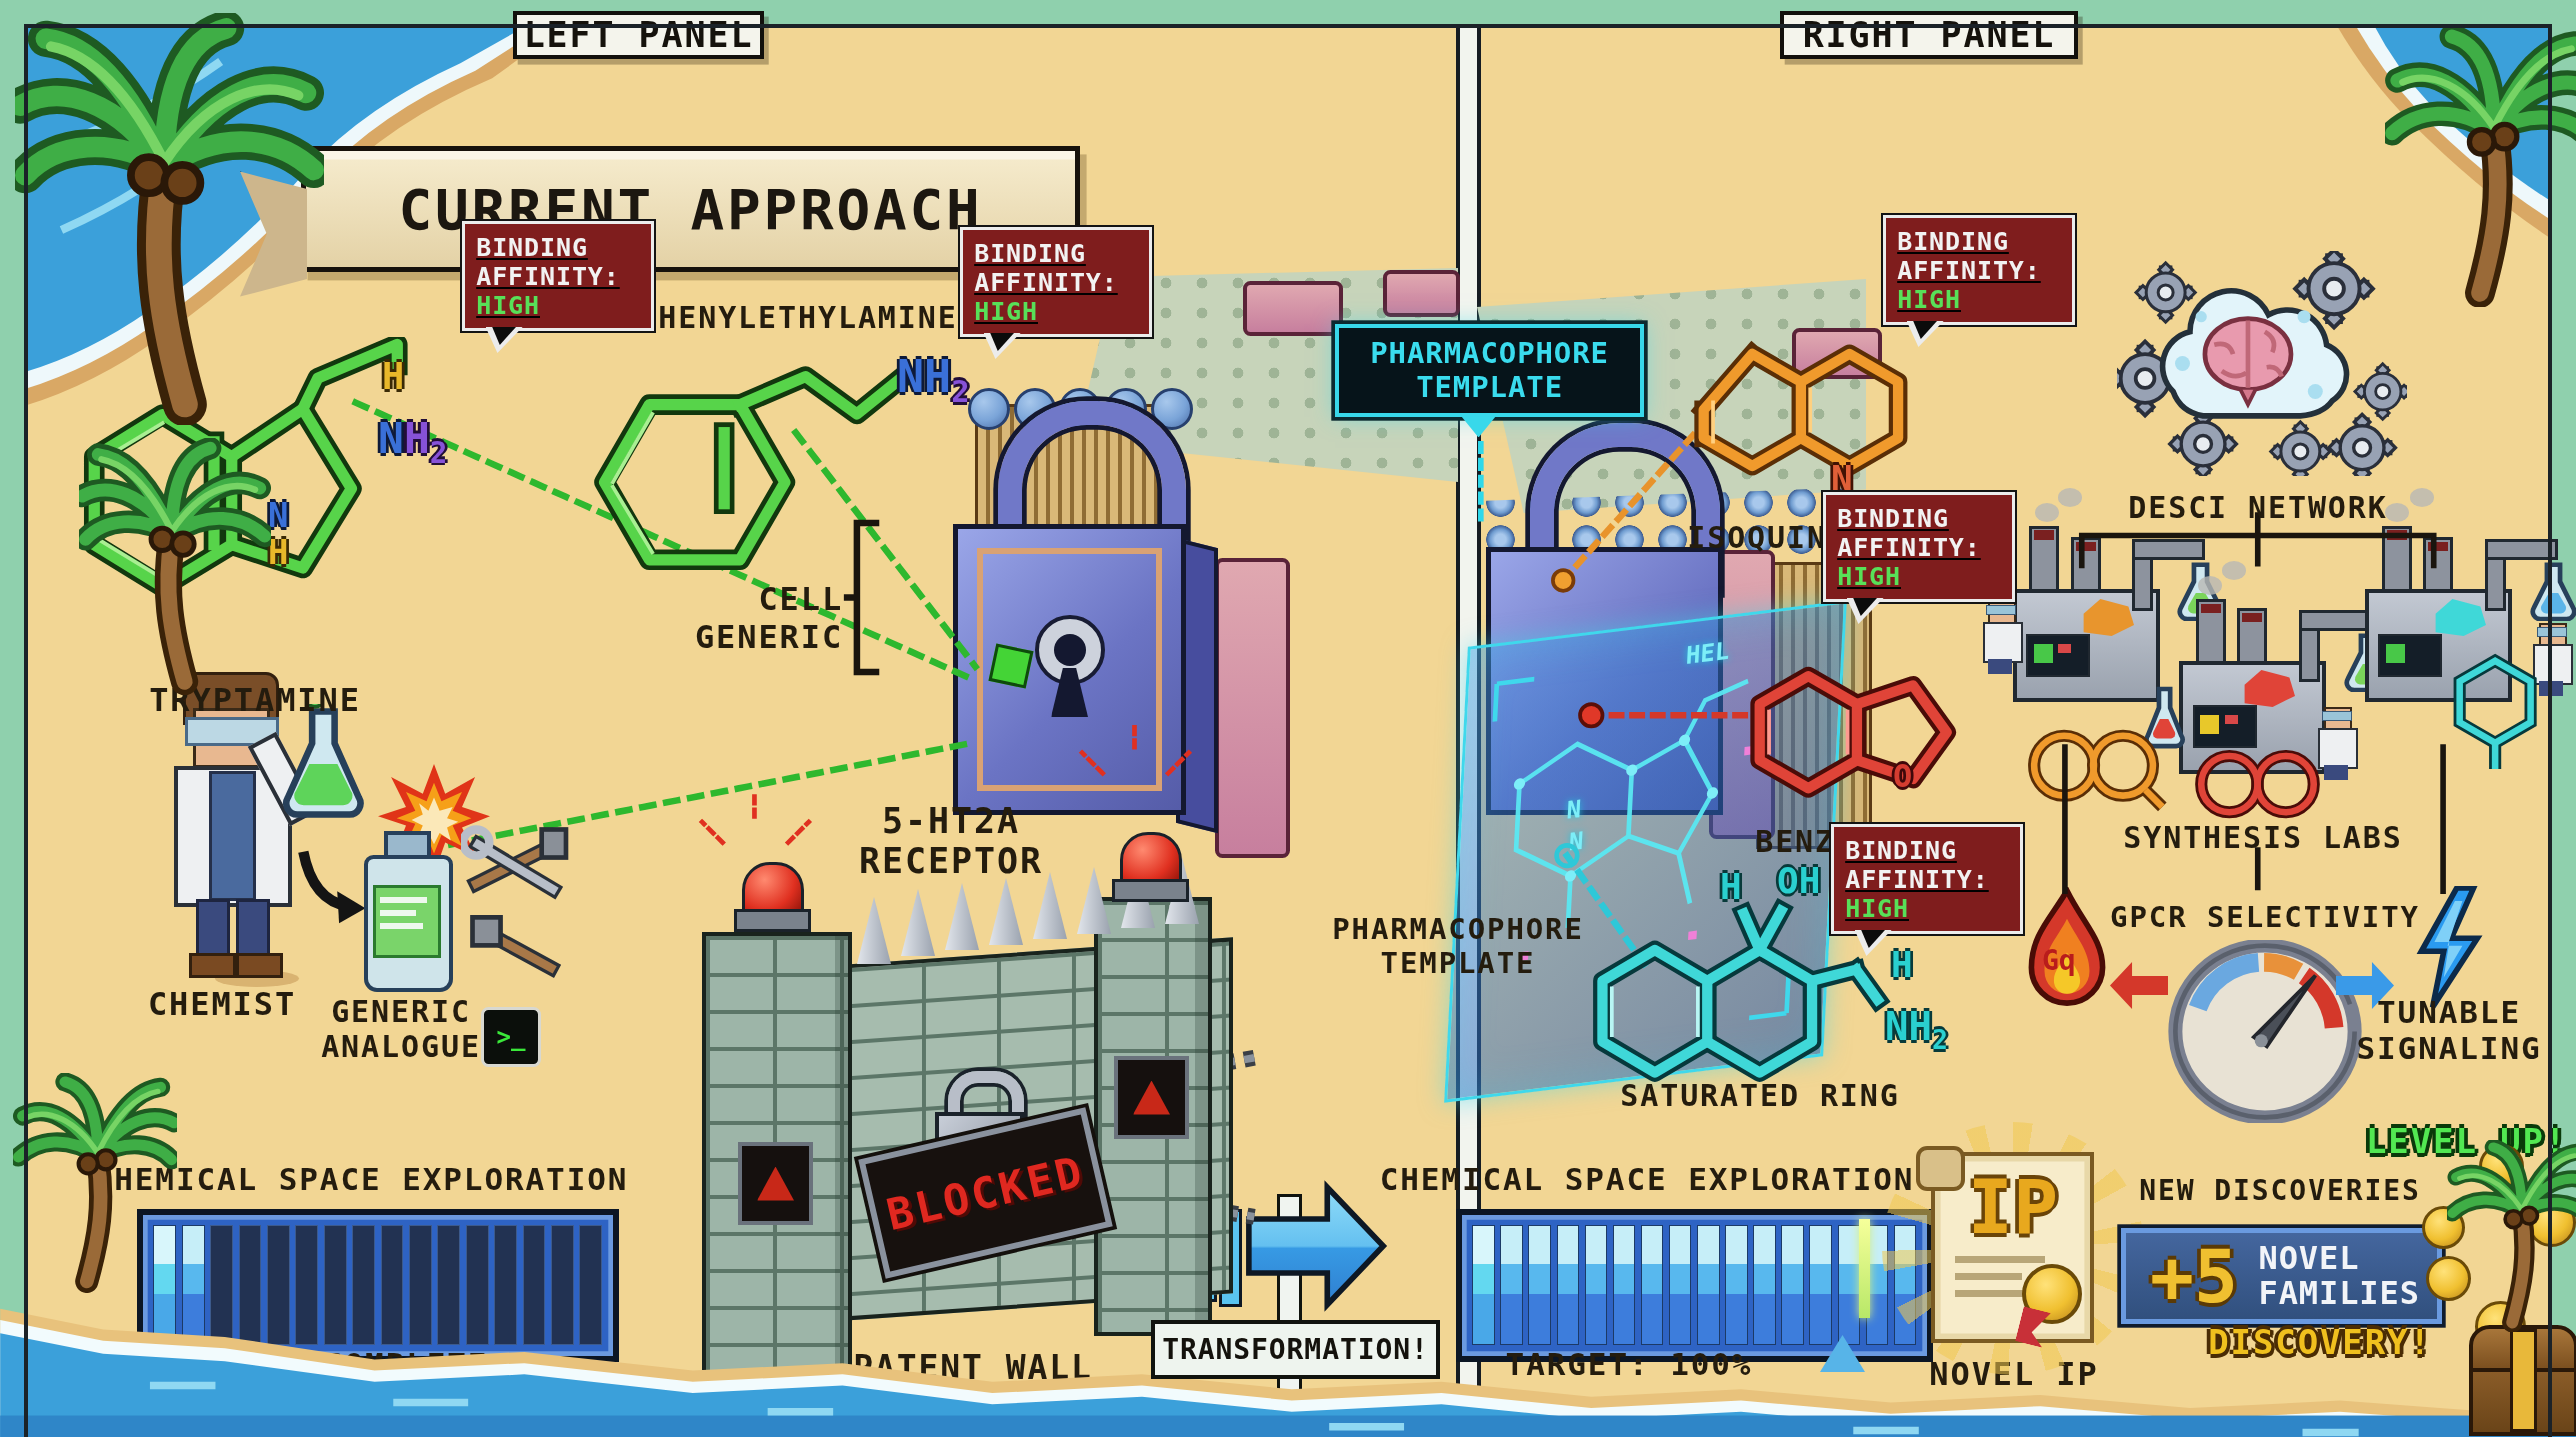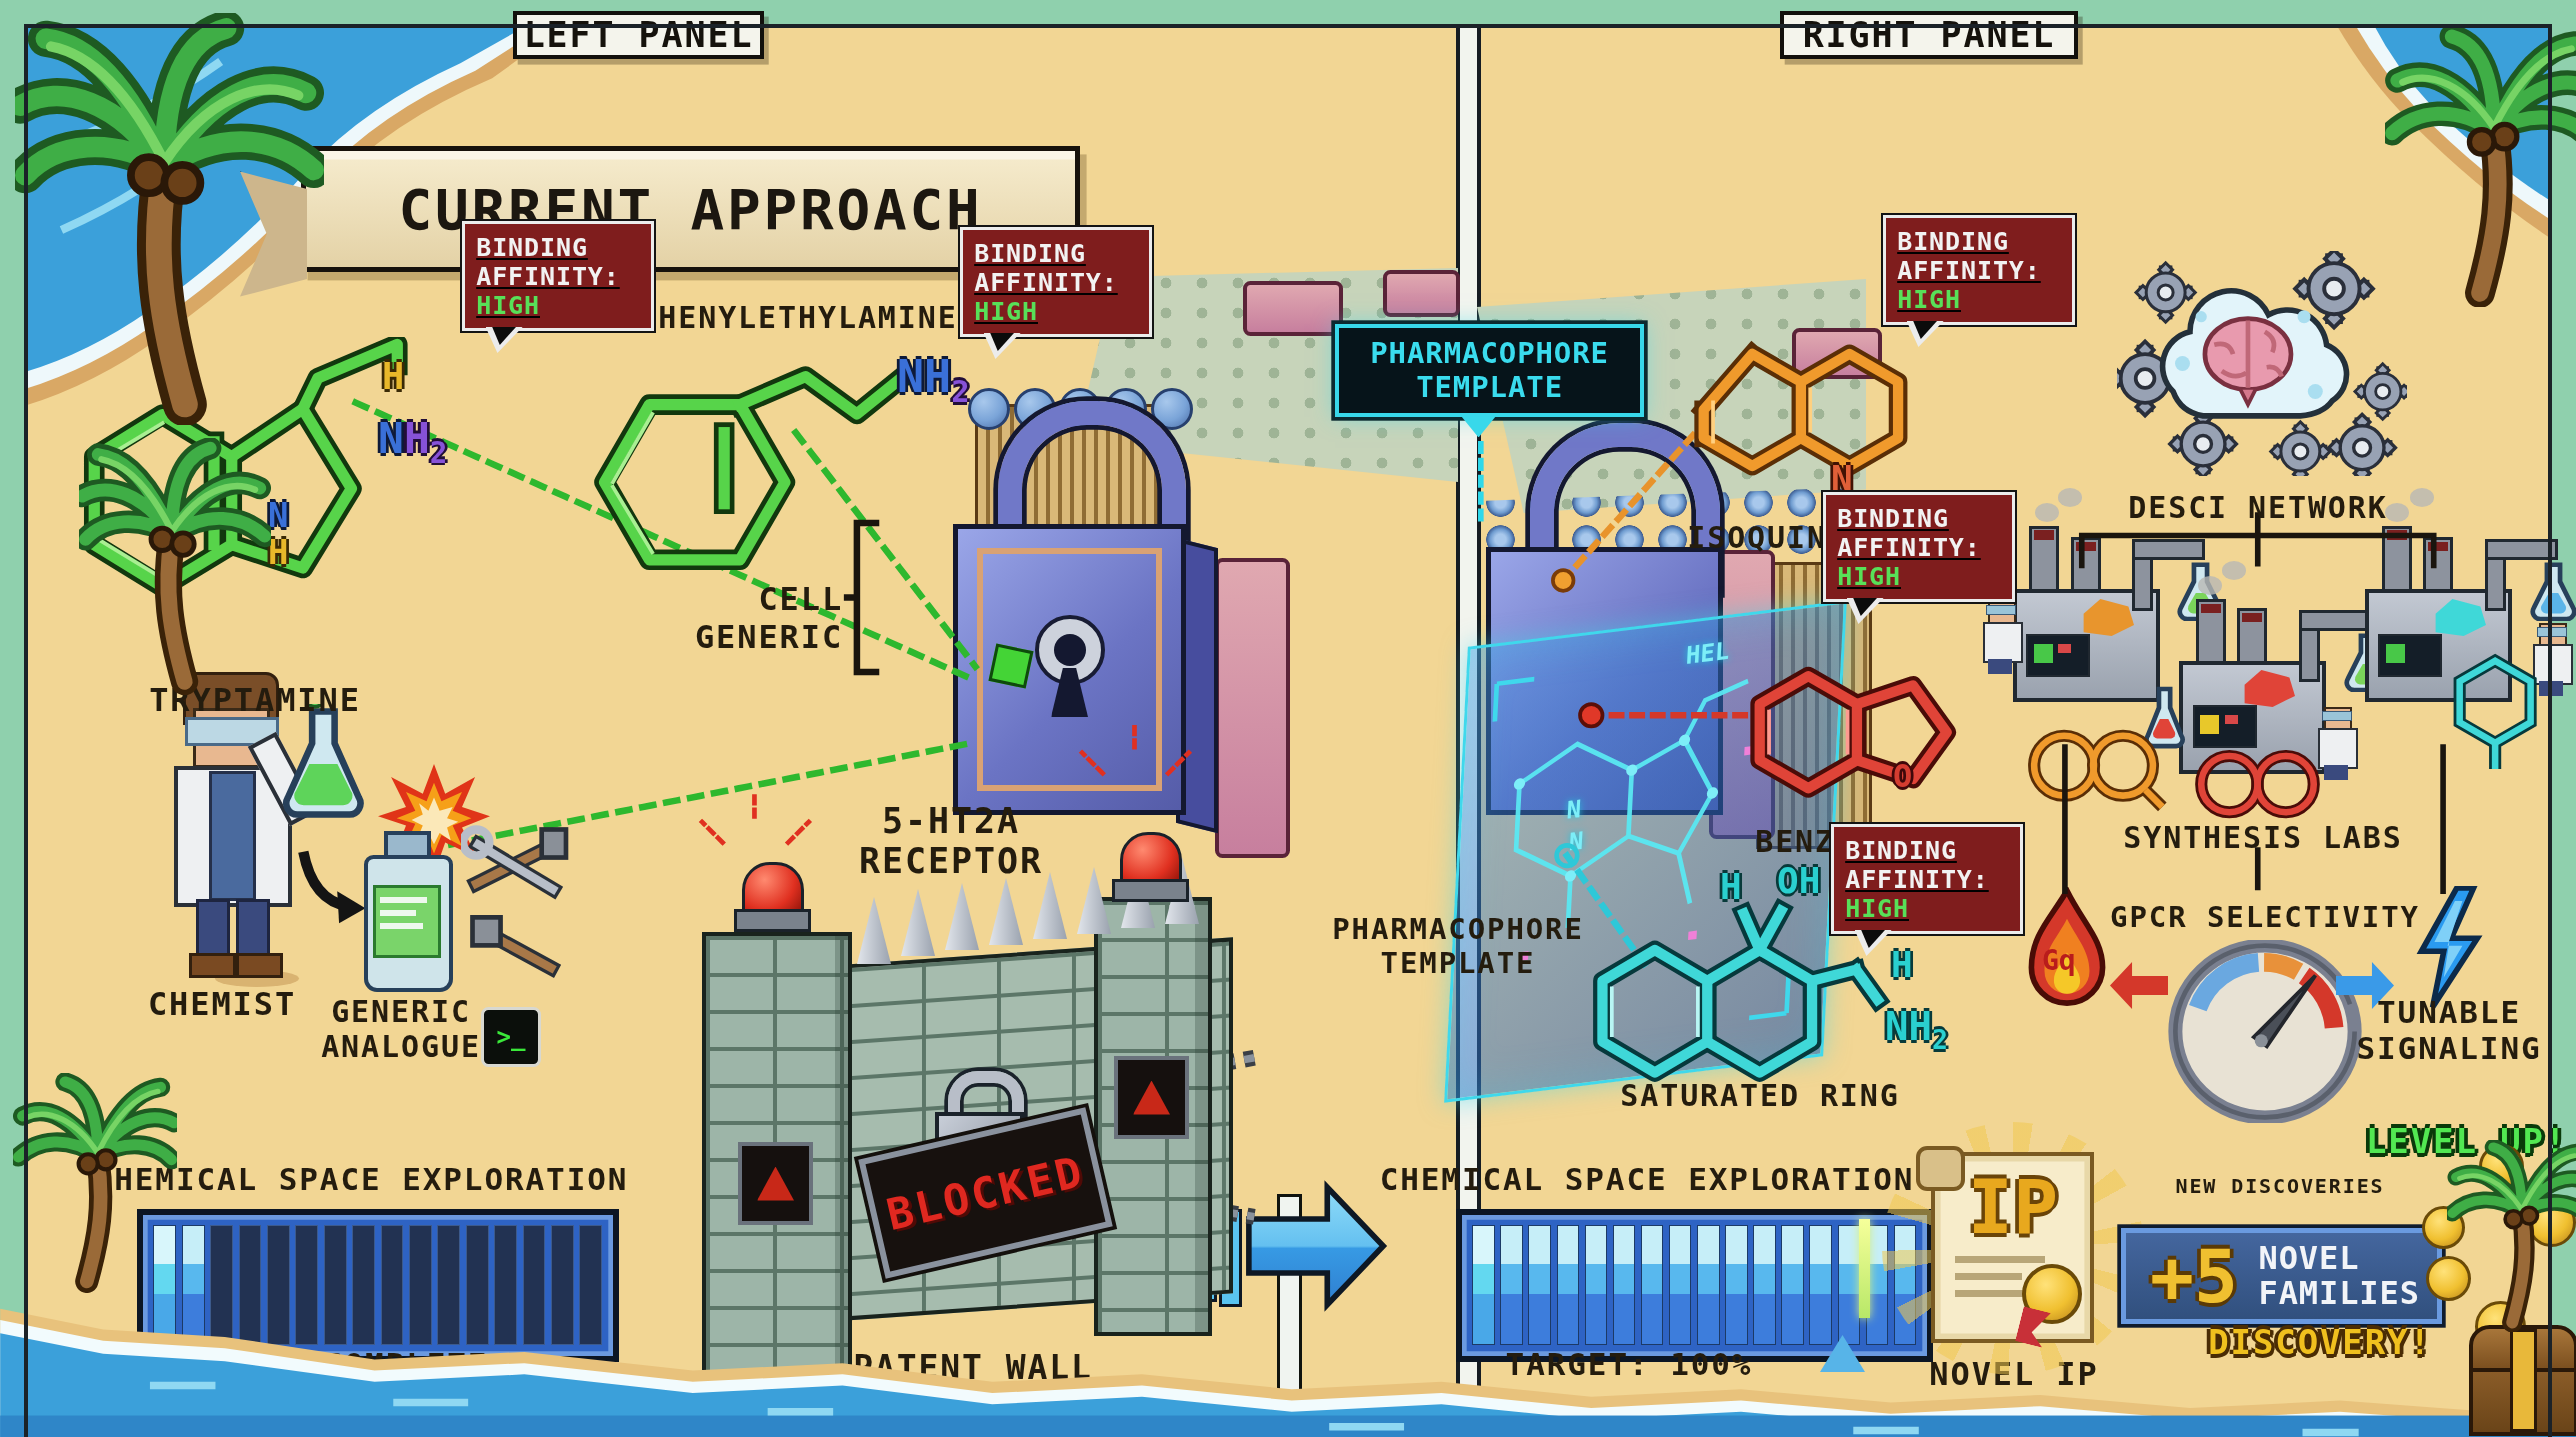--- a/index.html
+++ b/index.html
@@ -434,20 +434,23 @@
     <defs>
         <linearGradient id="agrad" x1="0" y1="0" x2="0" y2="1">
       <stop offset="0" stop-color="#90dcf8"></stop>
           <stop offset=".5" stop-color="#64c0f0"></stop>
           <stop offset=".52" stop-color="#379ae4"></stop>
           <stop offset="1" stop-color="#2f7fd0"></stop>
     </linearGradient>
       </defs>
     <polygon points="4,46 88,46 88,12 148,75 88,138 88,104 4,104" fill="url(#agrad)" stroke="#0e1824" stroke-width="6"></polygon>
   </svg>
+  <div class="sign" style="left:1151px;top:1320px;width:281px;height:51px">
+    <span>TRANSFORMATION!</span>
+  </div>
 
   <div class="membrane-top" style="left:1477px;top:279px;width:389px;height:234px;clip-path:polygon(0 12%,100% 0,100% 90%,12% 100%)"></div>
   <div class="pinkblock" style="left:1792px;top:328px;width:82px;height:43px"></div>
   <div class="ballcluster" style="left:1479px;top:487px;width:388px;height:234px;clip-path:polygon(0 6%,100% 0,100% 100%,0 86%)"></div>
   <div class="lipid" style="left:1756px;top:562px;width:110px;height:281px"></div>
   <div class="pinkblock" style="left:1709px;top:550px;width:58px;height:281px"></div>
 
   <div class="lock-shackle" style="left:1530px;top:423px;width:142px;height:146px"></div>
   <div class="lock-body" style="left:1486px;top:547px;width:227px;height:258px"></div>
   <div class="holo">
@@ -767,21 +770,21 @@
     <div class="ip">IP</div>
     <div class="ln" style="top:112px;width:90px"></div>
     <div class="ln" style="top:129px;width:67px"></div>
     <div class="ln" style="top:146px;width:81px"></div>
     <div class="medal"></div>
     <div class="rib"></div>
   </div>
   <div class="mlabel" style="left:2014px;top:1355px;font-size:32px">NOVEL IP</div>
 
   <div class="lvl" style="left:2366px;top:1121px">LEVEL UP!</div>
-  <div class="mlabel" style="left:2280px;top:1174px;font-size:20px">NEW DISCOVERIES</div>
+  <div class="mlabel" style="left:2280px;top:1174px;font-size:28px">NEW DISCOVERIES</div>
   <div class="npanel">
     <span class="plus5">+5</span>
     <span class="famcol">
       <div>NOVEL</div>
         <div>FAMILIES</div>
     </span>
   </div>
   <div class="disc" style="left:2320px;top:1322px">DISCOVERY!</div>
   <div class="coin" style="left:2479px;top:1144px;width:39px;height:39px"></div>
   <div class="coin" style="left:2527px;top:1198px;width:43px;height:43px"></div>

